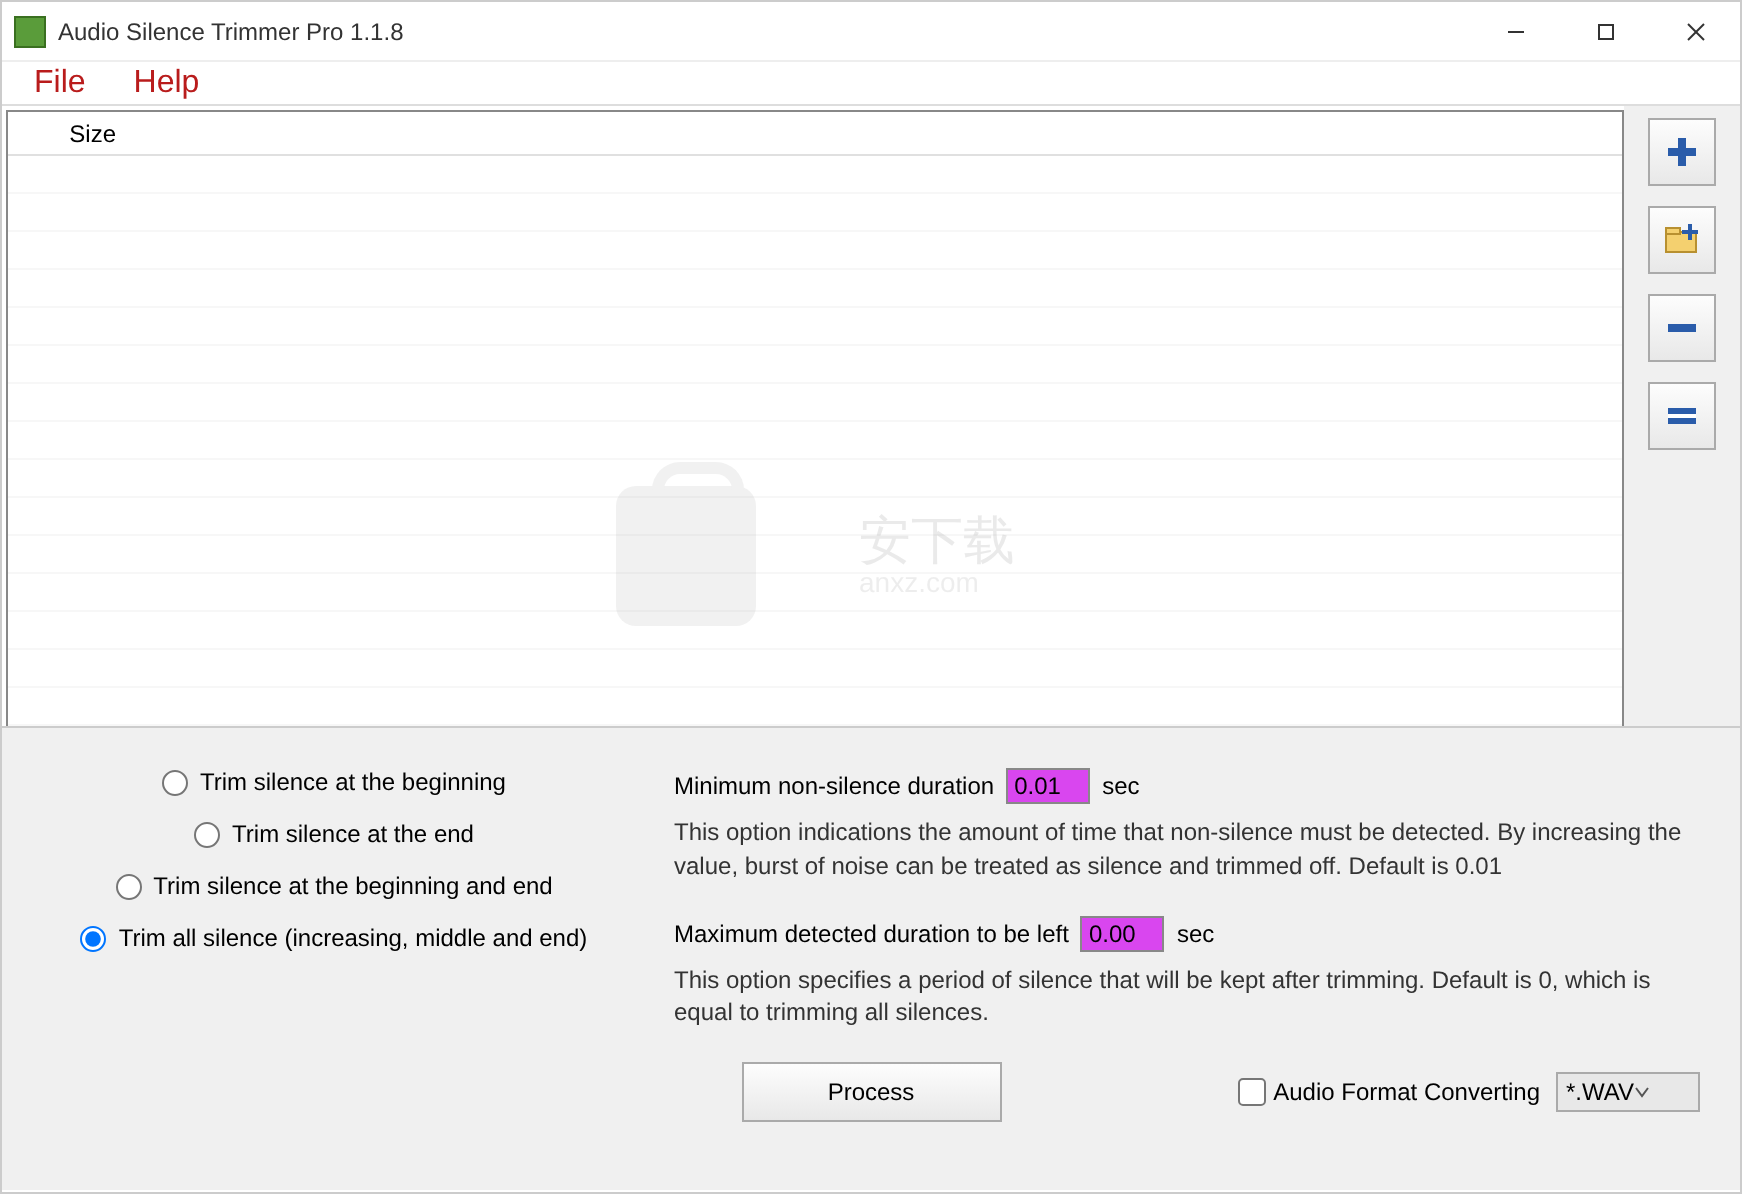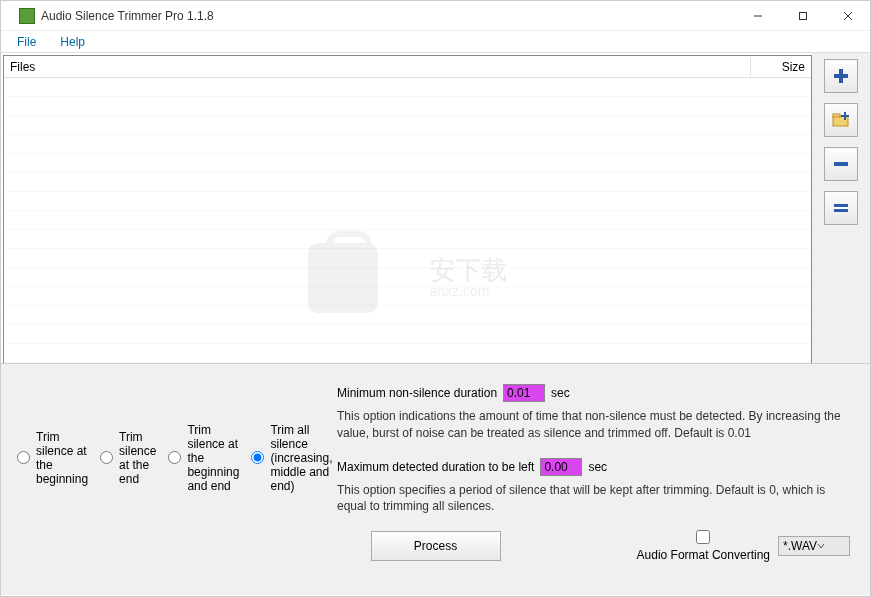--- a/index.html
+++ b/index.html
@@ -11,21 +11,20 @@
   height: 597px;
   overflow: hidden;
   border: 1px solid #ccc;
 }
 .titlebar {
   height: 30px;
   display: flex;
   align-items: center;
   background: #fff;
   border-bottom: 1px solid #eee;
-  padding-left: 12px;
 }
 .titlebar .app-icon {
   width: 16px; height: 16px;
   margin: 0 6px;
   background: #5a9c3a;
   border: 1px solid #3a7020;
 }
 .titlebar .title {
   flex: 1;
   font-size: 12px;
@@ -41,22 +40,22 @@
 .menubar {
   height: 22px;
   display: flex;
   align-items: center;
   padding: 0 4px;
   background: #fff;
   border-bottom: 1px solid #ddd;
 }
 .menuitem {
   padding: 2px 12px;
-  font-size: 12px;
-  color: #0369a1;
+  font-size: 16px;
+  color: #b91c1c;
 }
 
 .content-area {
   display: flex;
   height: 310px;
 }
 .filelist-container {
   flex: 1;
   border: 1px solid #888;
   margin: 2px 0 0 2px;
@@ -144,21 +143,21 @@
   padding: 20px 16px 8px 16px;
   height: 232px;
 }
 .panel-row {
   display: flex;
   gap: 20px;
 }
 .radio-col {
   width: 300px;
   display: flex;
-  flex-direction: row;
+  flex-direction: column;
   gap: 12px;
   align-items: center;
 }
 .radio-item {
   display: flex;
   align-items: center;
   gap: 6px;
   font-size: 12px;
 }
 .radio-item input { margin: 0; }
@@ -200,21 +199,21 @@
   background: linear-gradient(#fdfdfd, #e8e8e8);
   font-size: 12px;
 }
 .format-group {
   position: absolute;
   right: 4px;
   display: flex;
   align-items: center;
   gap: 8px;
 }
-.chk { display: flex; align-items: center; gap: 4px; flex-direction: column; }
+.chk { display: flex; align-items: center; gap: 4px; }
 .chk input { width: 14px; height: 14px; margin: 0; }
 .format-select {
   width: 72px;
   border: 1px solid #aaa;
   background: #e8e8e8;
   padding: 2px 4px;
   font-size: 12px;
   display: flex;
   align-items: center;
 }
@@ -246,21 +245,20 @@
 </div>
 
 <div class="menubar">
   <div class="menuitem">File</div>
   <div class="menuitem">Help</div>
 </div>
 
 <div class="content-area">
   <div class="filelist-container">
     <div class="filelist-header">
-      <div class="col-files">Files</div>
       <div class="col-size">Size</div>
     </div>
     <div class="filelist-body">
       <div class="watermark">
         <div class="wm-icon"></div>
         <div>
           <div class="wm-text">安下载</div>
           <div class="wm-sub">anxz.com</div>
         </div>
       </div>

